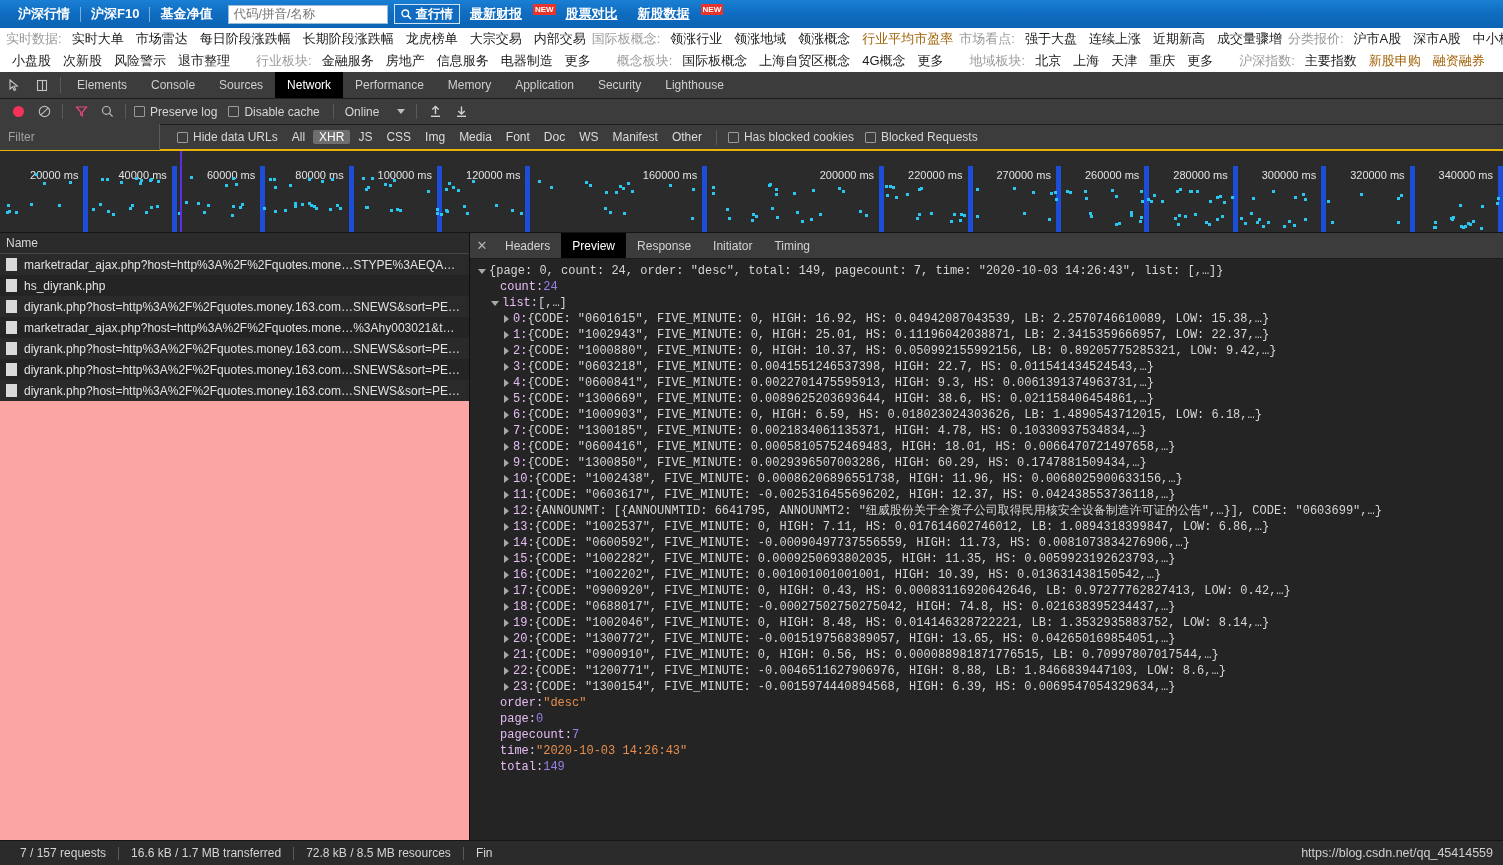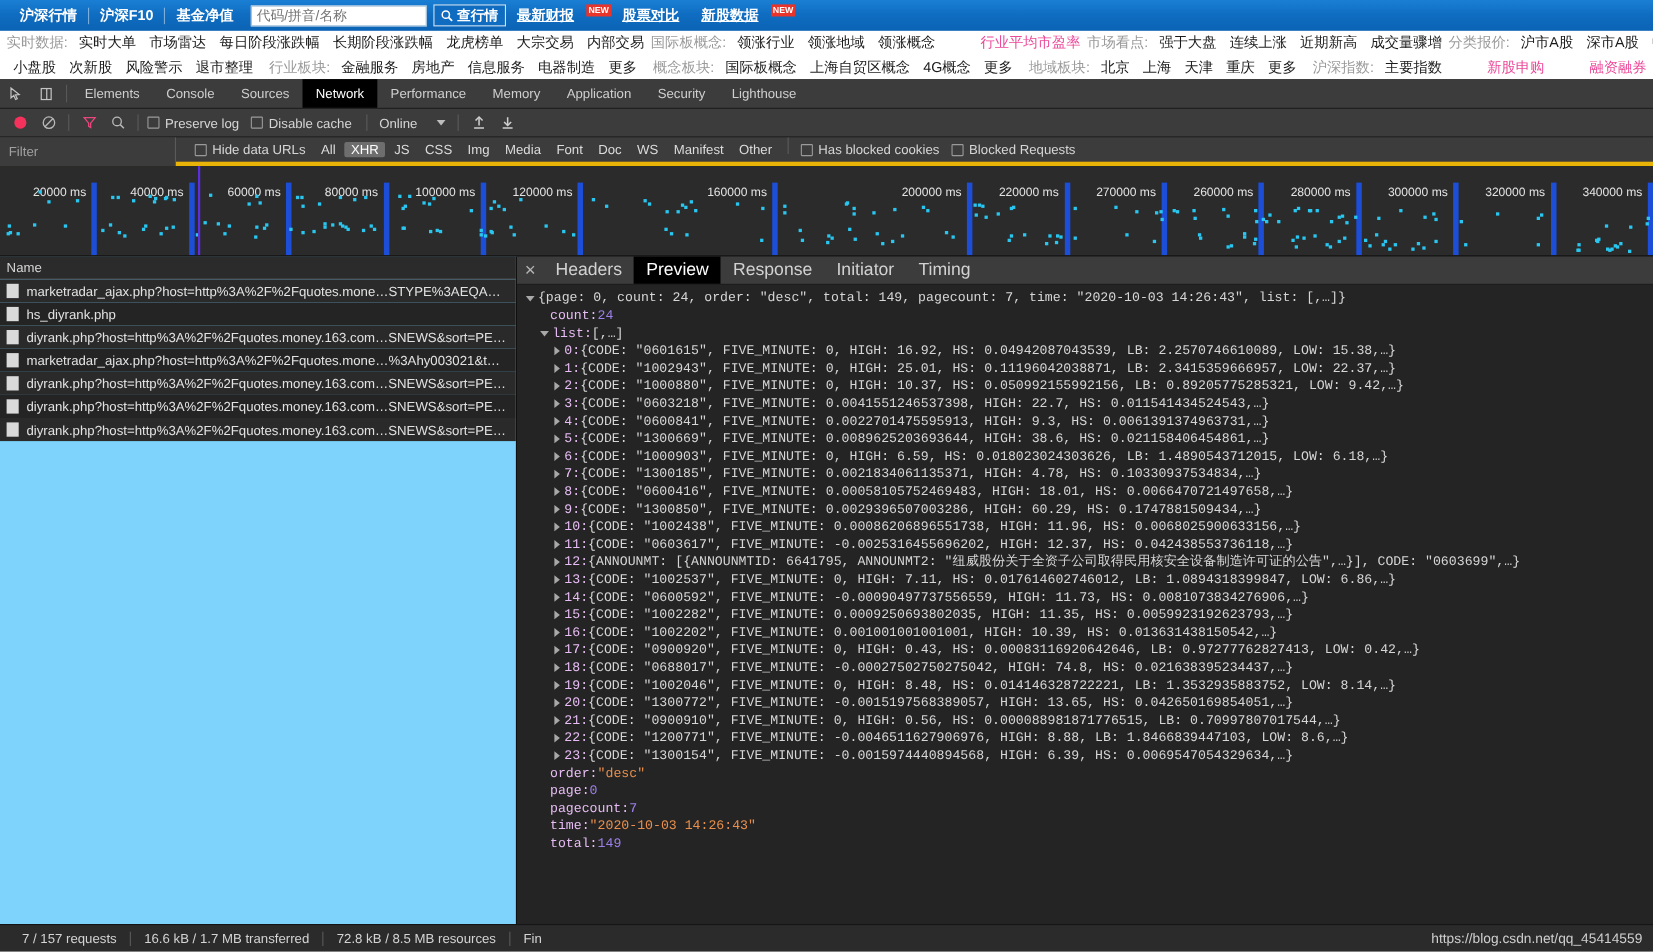--- a/index.html
+++ b/index.html
@@ -46,21 +46,21 @@
     position: relative; top: -5px;
   }
 
   .site-navrow {
     height: 22px; display: flex; align-items: center;
     font-size: 13px; color: #111; padding-left: 6px;
     white-space: nowrap; overflow: hidden;
   }
   .site-navrow .grp-label { color: #9a9a9a; margin-right: 4px; }
   .site-navrow .nv { padding: 0 6px; cursor: pointer; color: #1b1b1b; }
-  .site-navrow .nv.orange { color: #ec4899; margin-left: 29px; }
+  .site-navrow .nv.orange { color: #a16207; }
   .site-navrow .gap { width: 20px; }
 
   
   .devtools {
     position: absolute; left: 0; top: 72px;
     width: 1503px; height: 793px;
     background: #242424; color: #d4d4d4;
     font-family: "Liberation Sans", sans-serif;
     font-size: 12px;
     display: flex; flex-direction: column;
@@ -90,22 +90,22 @@
   .tb-divider { width: 1px; height: 15px; background: #5a5a5a; margin: 0 5px; }
   .cbox {
     width: 11px; height: 11px; border: 1px solid #9a9a9a; background: #3c3c3c;
     display: inline-block; flex: none; border-radius: 1px;
   }
   .cblabel { display: flex; align-items: center; gap: 5px; color: #d6d6d6; padding: 0 8px 0 3px; cursor: pointer; white-space: nowrap; }
   .online-sel { display: flex; align-items: center; gap: 18px; color: #d6d6d6; padding: 0 6px; cursor: pointer; }
   .caret-dn { width: 0; height: 0; border-left: 4px solid transparent; border-right: 4px solid transparent; border-top: 5px solid #bdbdbd; }
 
   .dt-filterbar {
-    height: 26px; background: #3c3c3c; display: flex; 
-    border-bottom: 4px solid #eab308; flex: none;
+    height: 26px; background: #3c3c3c; display: flex; align-items: center;
+    border-bottom: 2px solid #eab308; flex: none;
   }
   .filter-input {
     width: 160px; height: 26px; background: #3c3c3c; border: none;
     border-right: 1px solid #5a5a5a;
     color: #c6c6c6; font-size: 12px; padding: 0 8px; outline: none;
     font-family: "Liberation Sans", sans-serif;
   }
   .filter-input::placeholder { color: #a0a0a0; }
   .ftype { padding: 0 6px; color: #dcdcdc; cursor: pointer; border-radius: 2px; white-space: nowrap; }
   .ftype.sel { background: #6e6e6e; color: #fff; }
@@ -121,21 +121,21 @@
   }
   .ov-label {
     position: absolute; top: 3px; right: 5px; color: #e3e3e3; font-size: 11px;
     white-space: nowrap;
   }
   .ov-dot { position: absolute; width: 3px; height: 3px; background: #29c6f0; }
   .ov-marker { position: absolute; top: 0; bottom: 0; width: 2px; background: #5b2fe0; }
 
   
   .dt-main { flex: 1; display: flex; min-height: 0; }
-  .dt-left { width: 470px; background: #7dd3fc; display: flex; flex-direction: column; border-right: 1px solid #101010; }
+  .dt-left { width: 470px; background: #fca5a5; display: flex; flex-direction: column; border-right: 1px solid #101010; }
   .lst-header {
     height: 21px; background: #2b2b2b; border-bottom: 1px solid #454545;
     display: flex; align-items: center; padding-left: 6px; color: #d6d6d6; font-size: 12px;
     flex: none;
   }
   .lst-body { flex: 1; overflow: hidden; }
   .req-row {
     height: 21px; display: flex; align-items: center; gap: 7px;
     padding-left: 6px; color: #e2e2e2; font-size: 12px;
     white-space: nowrap; overflow: hidden; cursor: pointer;
@@ -143,21 +143,21 @@
   .req-row:nth-child(odd) { background: #2a2a2a; }
   .req-row:nth-child(even) { background: #242424; }
   .req-ico { width: 11px; height: 13px; background: #dadada; flex: none; }
 
   .dt-right { flex: 1; display: flex; flex-direction: column; background: #242424; min-width: 0; }
   .det-tabbar {
     height: 26px; background: #3c3c3c; display: flex; align-items: stretch;
     border-bottom: 1px solid #1c1c1c; flex: none;
   }
   .det-close { width: 24px; display: flex; align-items: center; justify-content: center; color: #b5b5b5; font-size: 13px; cursor: pointer; }
-  .det-tab { display: flex; align-items: center; padding: 0 11px; color: #d2d2d2; font-size: 16px; cursor: pointer; }
+  .det-tab { display: flex; align-items: center; padding: 0 11px; color: #d2d2d2; font-size: 12px; cursor: pointer; }
   .det-tab.active { background: #000; color: #fff; }
 
   .preview {
     flex: 1; overflow: hidden; background: #242424;
     font-family: "Liberation Mono", monospace; font-size: 12px;
     padding: 4px 0 0 8px; line-height: 16px;
   }
   .pv-line { white-space: nowrap; display: flex; align-items: flex-start; }
   .pv-ind { display: inline-block; flex: none; }
   .tri {

